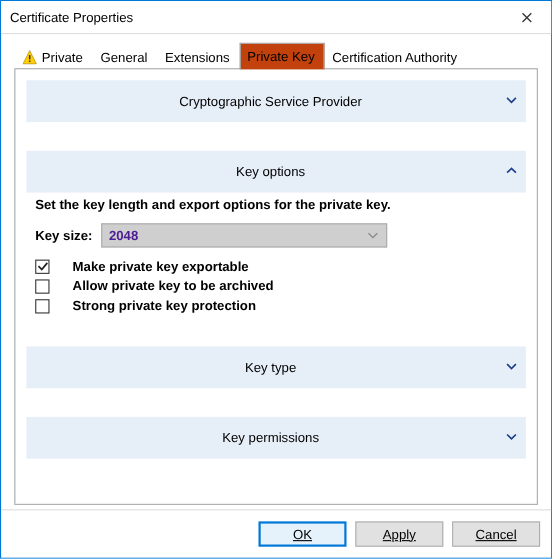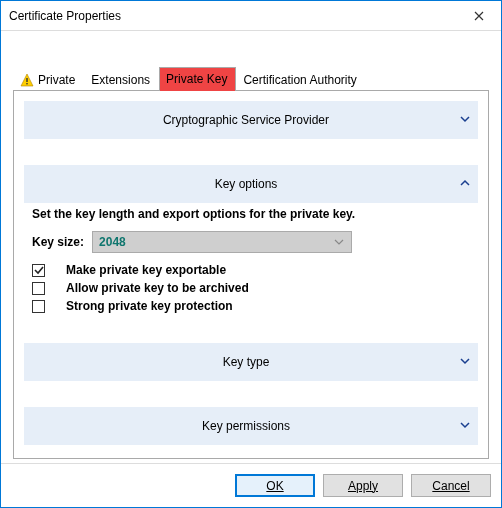--- a/index.html
+++ b/index.html
@@ -45,24 +45,23 @@
     padding: 4px 8px 4px 6px;
     border: 1px solid transparent;
     border-bottom: none;
     cursor: pointer;
     display: flex; align-items: center; gap: 4px;
     background: #fff;
     position: relative;
   }
   .tab.active {
     border-color: #a9a9a9;
-    background: #ef4444;
+    background: #c2410c;
     z-index: 2;
     padding-bottom: 5px;
-    margin-top: 28px;
   }
   .tab-body {
     border: 1px solid #a9a9a9;
     flex: 1; padding: 10px;
     position: relative;
     z-index: 1;
     overflow: auto;
   }
   .warn-icon {
     width: 14px; height: 14px;
@@ -92,21 +91,21 @@
   .row-key {
     display: flex; align-items: center; gap: 8px;
     margin-bottom: 10px;
   }
   .combo {
     display: flex; align-items: center;
     width: 260px; height: 22px;
     background: #cfcfcf;
     border: 1px solid #aaa;
     padding: 0 6px;
-    color: #0f766e;
+    color: #4c1d95;
     position: relative;
   }
   .combo .arrow {
     position: absolute; right: 4px; top: 50%;
     transform: translateY(-50%);
     width: 16px; height: 16px;
     display: flex; align-items: center; justify-content: center;
     color: #888;
   }
 
@@ -162,20 +161,23 @@
     <div class="tabs">
       <div class="tab">
         <span class="warn-icon">
           <svg viewBox="0 0 14 14">
               <polygon points="7,1 13,13 1,13" fill="#ffcf00" stroke="#b08000" stroke-width="0.6"></polygon>
               <rect x="6.3" y="5" width="1.4" height="4" fill="#333"></rect>
               <rect x="6.3" y="10" width="1.4" height="1.4" fill="#333"></rect>
             </svg>
         </span>
         <span>Private</span>
+      </div>
+      <div class="tab">
+        <span>General</span>
       </div>
       <div class="tab">
         <span>Extensions</span>
       </div>
       <div class="tab active">
         <span>Private Key</span>
       </div>
       <div class="tab">
         <span>Certification Authority</span>
       </div>

